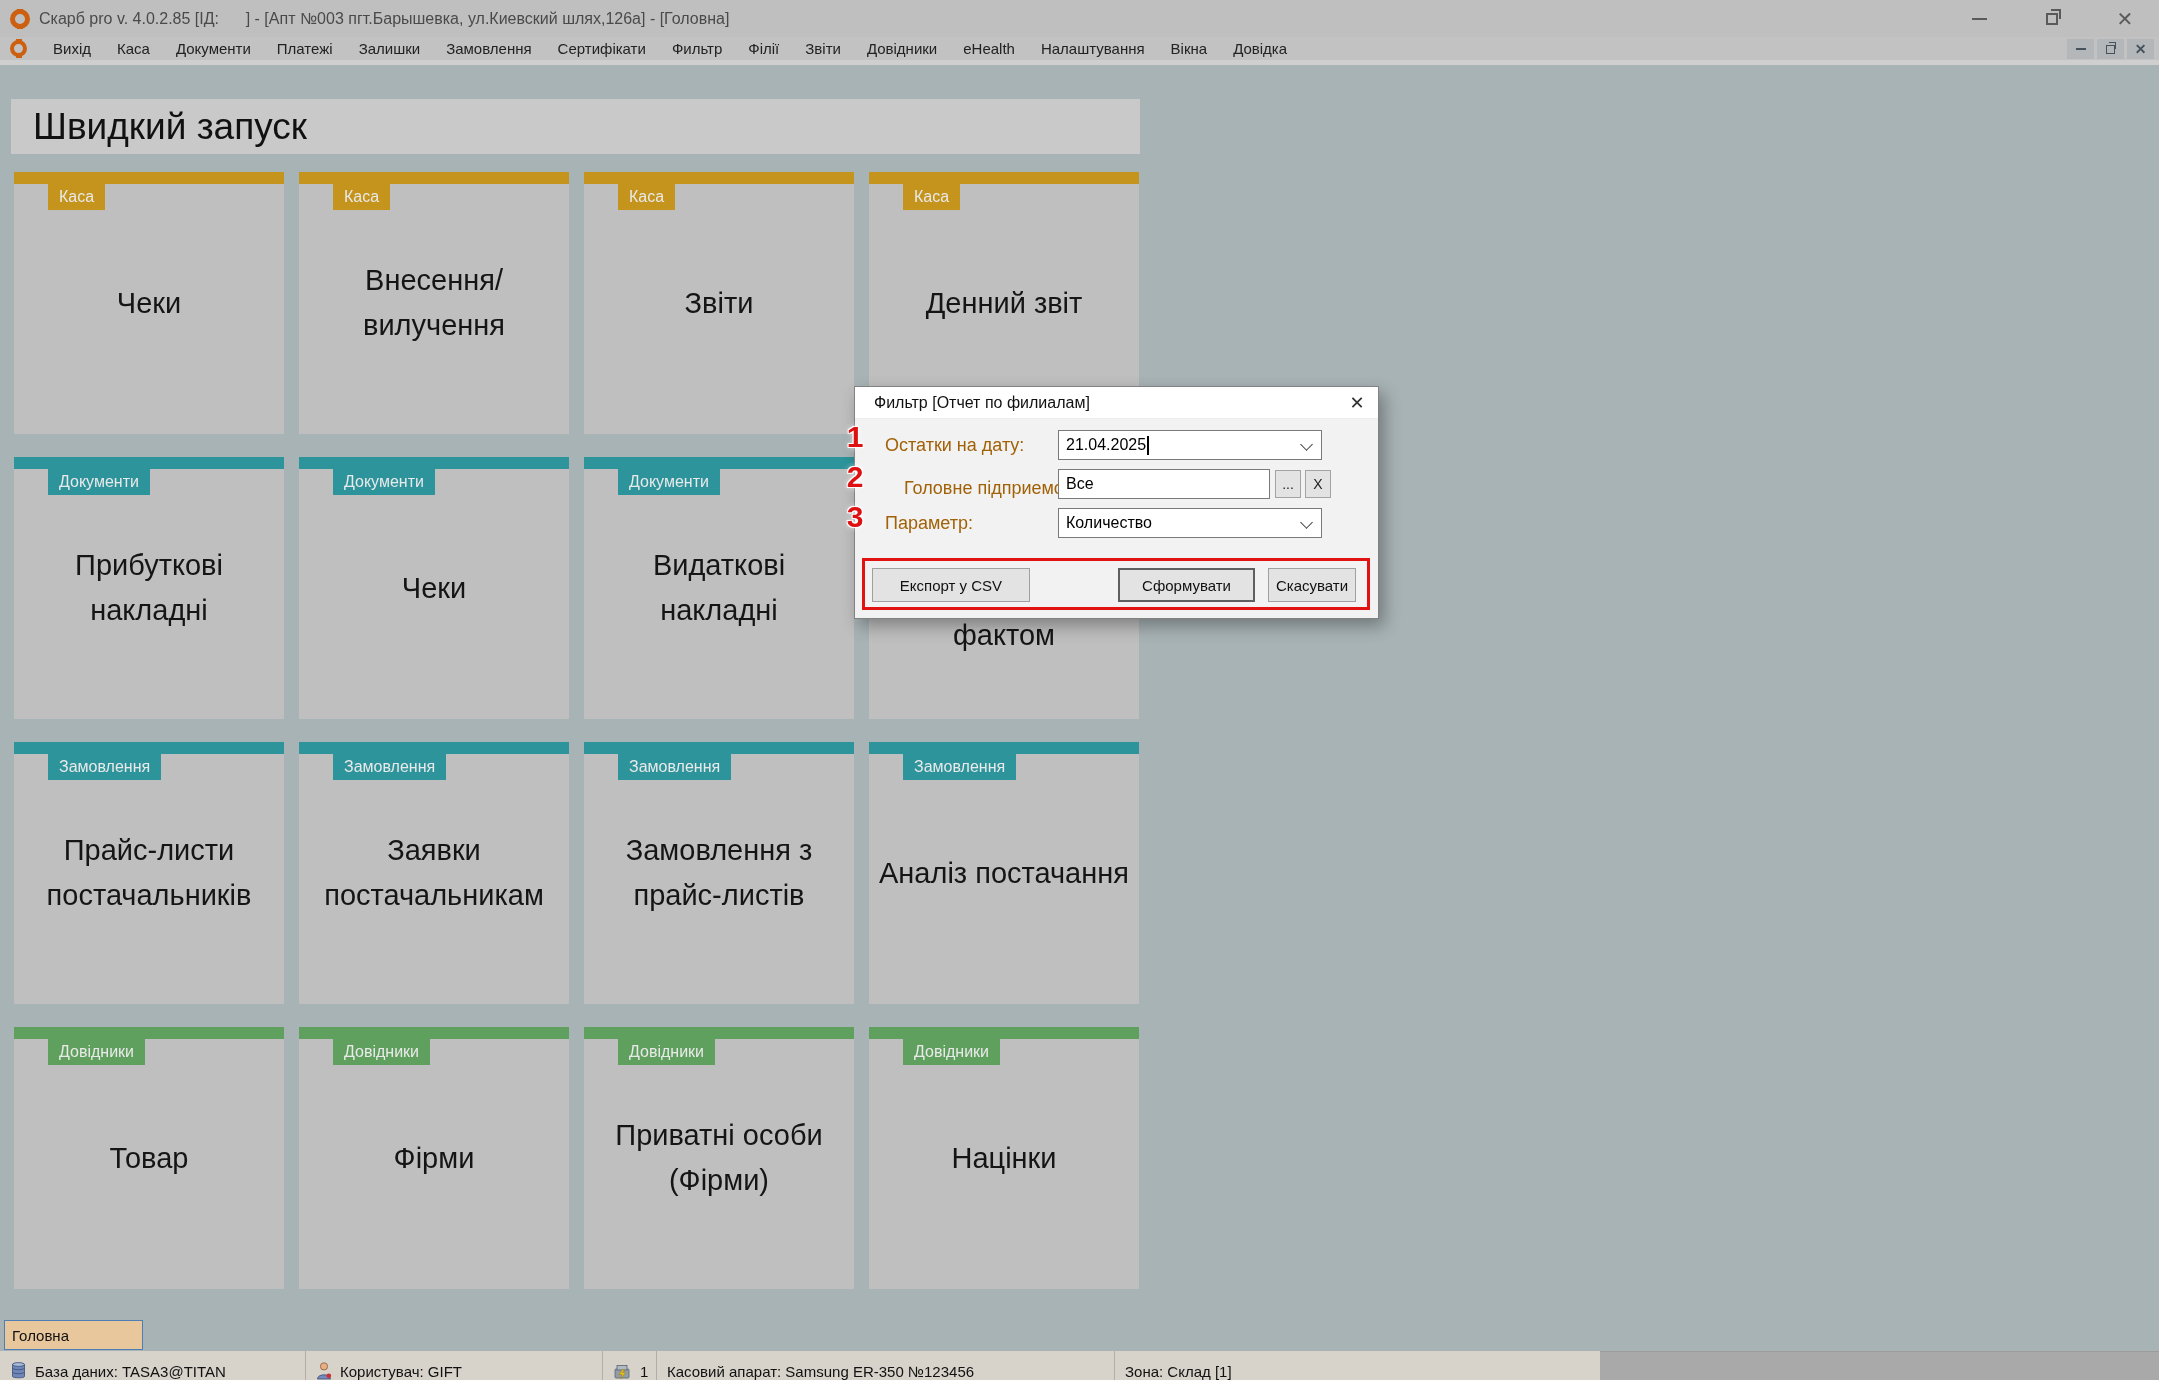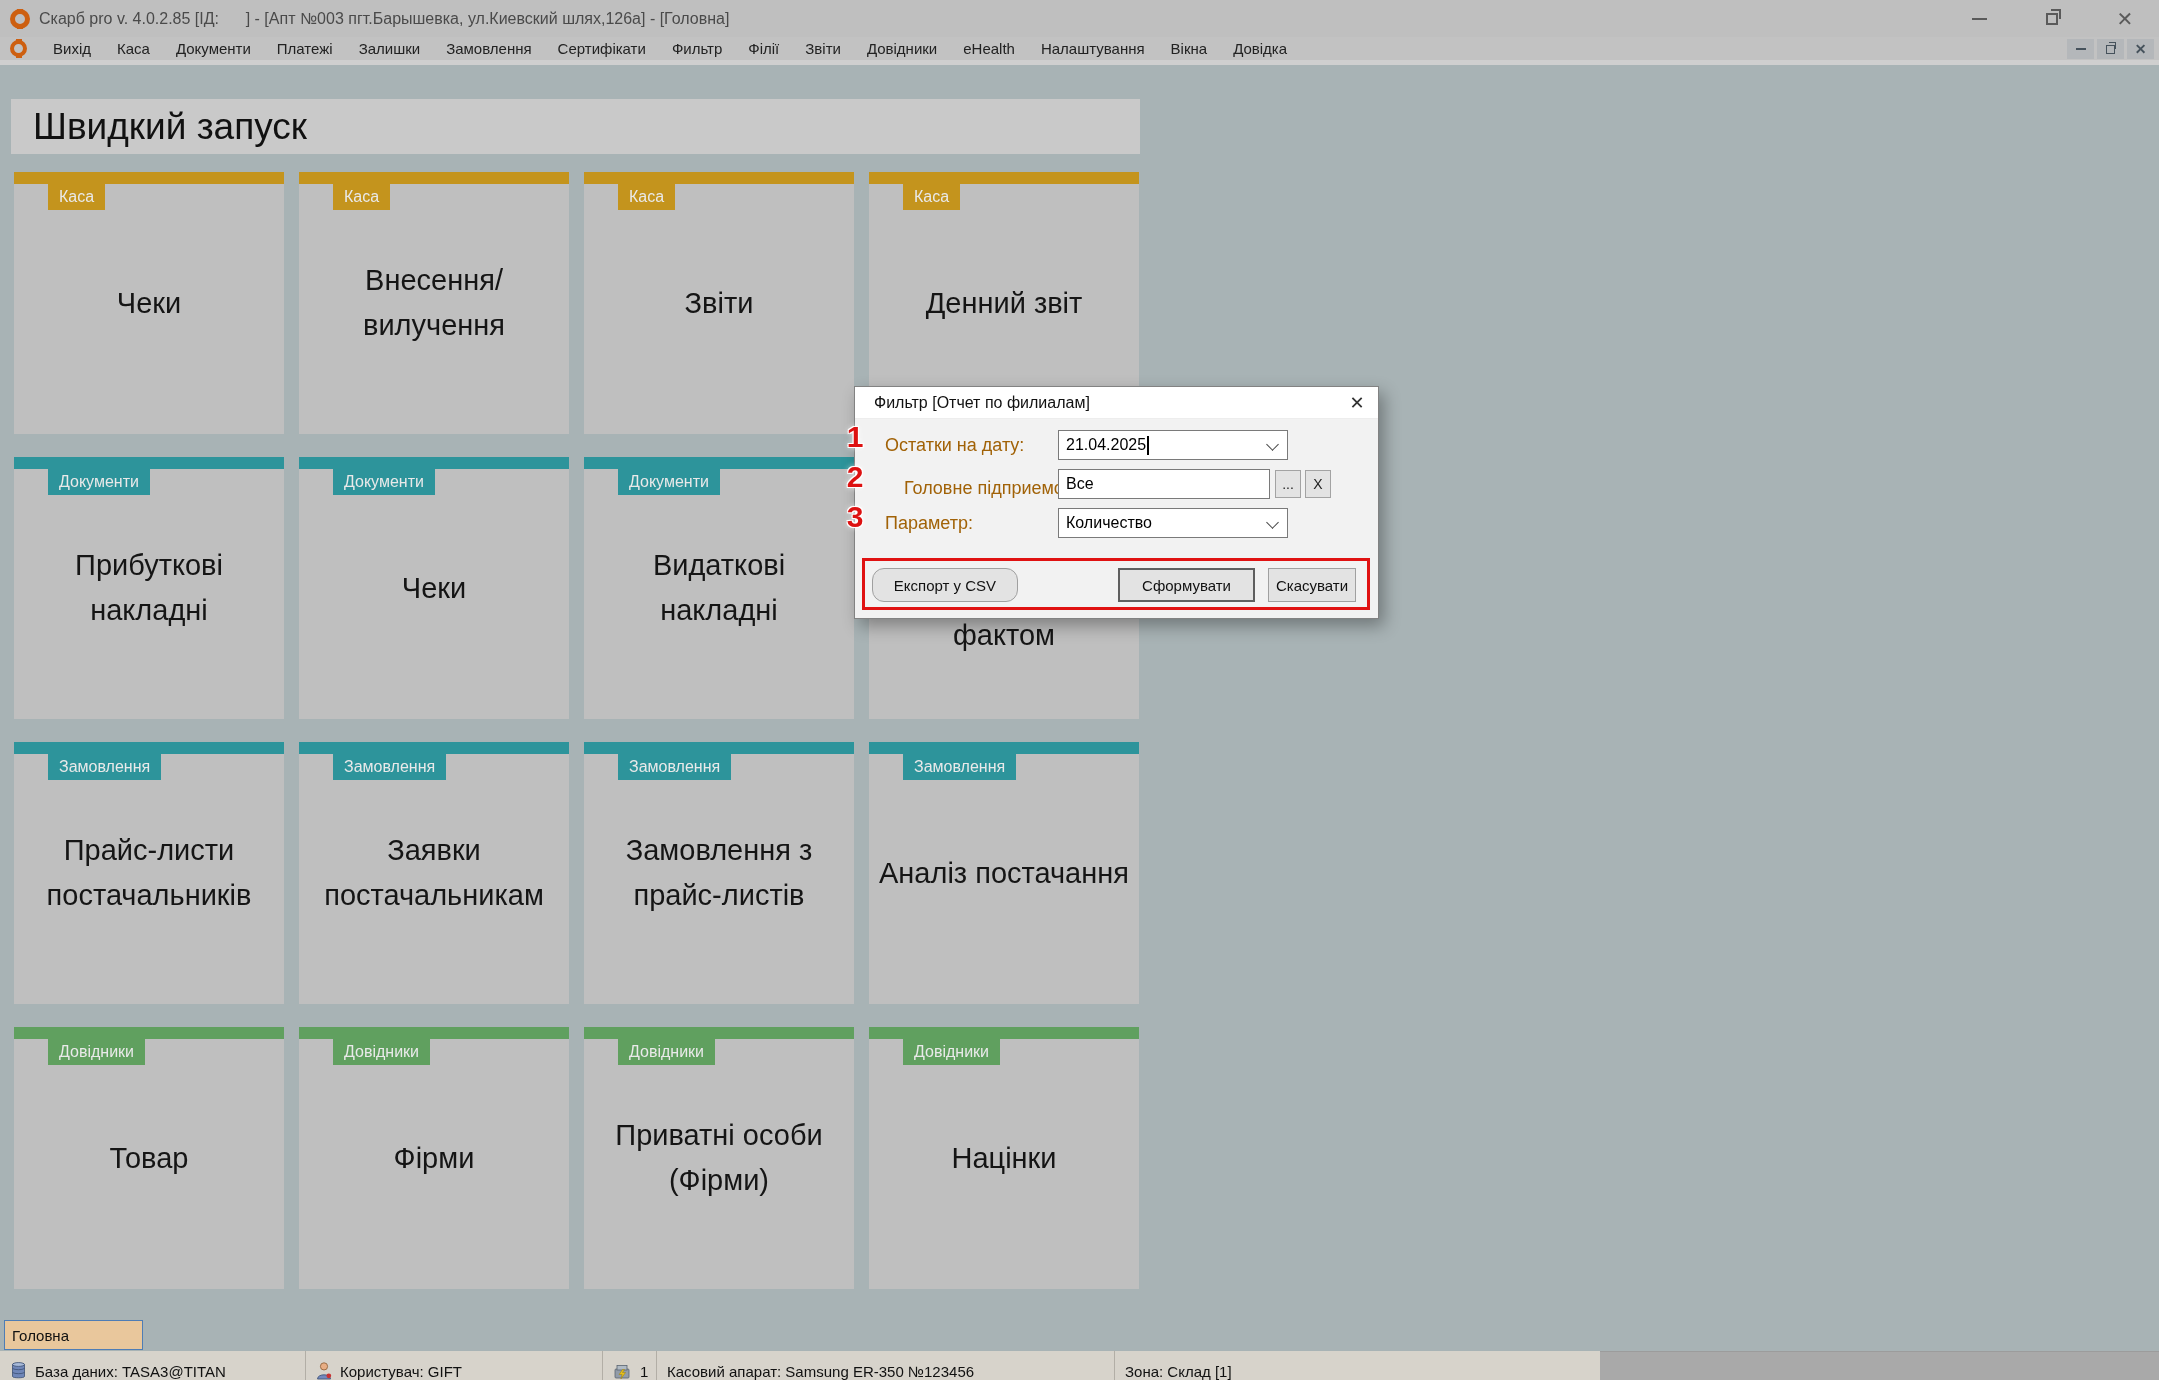--- a/index.html
+++ b/index.html
@@ -60,32 +60,32 @@
   .dialog{position:absolute;left:854px;top:386px;width:523px;height:231px;background:#f2f2f2;
           border:1px solid #828282;box-shadow:5px 7px 16px rgba(0,0,0,.33);z-index:5;box-sizing:content-box;}
   .dlg-title{position:absolute;top:0;left:0;right:0;height:31px;background:#ffffff;
           display:flex;align-items:center;border-bottom:1px solid #ededed;}
   .dlg-title-text{margin-left:19px;font-size:16px;color:#111;}
   .dlg-close{position:absolute;right:0;top:0;width:42px;height:31px;display:flex;align-items:center;
           justify-content:center;font-size:18px;color:#333;cursor:pointer;}
   .dlg-label{position:absolute;left:30px;font-size:18px;color:#a16207;height:30px;line-height:30px;white-space:nowrap;}
   .fld{position:absolute;left:203px;background:#fff;border:1px solid #7a7a7a;box-sizing:border-box;
           height:30px;display:flex;align-items:center;font-size:16px;color:#000;padding-left:7px;}
-  .combo{width:230px;}
+  .combo{width:264px;}
   .chev{position:absolute;right:10px;top:9px;width:8px;height:8px;border-right:1.7px solid #444;
           border-bottom:1.7px solid #444;transform:rotate(45deg);}
   .caret{display:inline-block;width:1.5px;height:19px;background:#000;margin-left:1px;}
   .lookup{width:212px;}
   .mini-btn{position:absolute;width:26px;height:28px;background:#e3e3e3;border:1px solid #a3a3a3;
           box-sizing:border-box;display:flex;align-items:center;justify-content:center;font-size:14px;
           color:#222;cursor:pointer;}
   .btn-zone{position:absolute;left:7px;top:171px;width:508px;height:52px;border:3px solid #e01212;box-sizing:border-box;}
   .dlg-btn{position:absolute;height:34px;background:#e3e3e3;border:1px solid #a0a0a0;box-sizing:border-box;
           display:flex;align-items:center;justify-content:center;font-size:15px;color:#111;cursor:pointer;}
-  .b-export{left:17px;top:181px;width:146px;border-radius:12px;}
+  .b-export{left:17px;top:181px;width:158px;}
   .b-generate{left:263px;top:181px;width:137px;border:2px solid #5f5f5f;}
   .b-cancel{left:413px;top:181px;width:88px;}
   .annot{position:absolute;left:838px;width:34px;text-align:center;font-size:30px;font-weight:bold;
           color:#dd1111;z-index:6;
           text-shadow:-1px -1px 0 #fff,1px -1px 0 #fff,-1px 1px 0 #fff,1px 1px 0 #fff,0 0 6px #fff;}
   .a1{top:420px;}.a2{top:460px;}.a3{top:500px;}
 
   
   .main-tab{position:absolute;left:4px;top:1320px;width:139px;height:30px;background:#e9c79c;
           border:1px solid #4f7db5;box-sizing:border-box;font-size:15px;color:#111;

